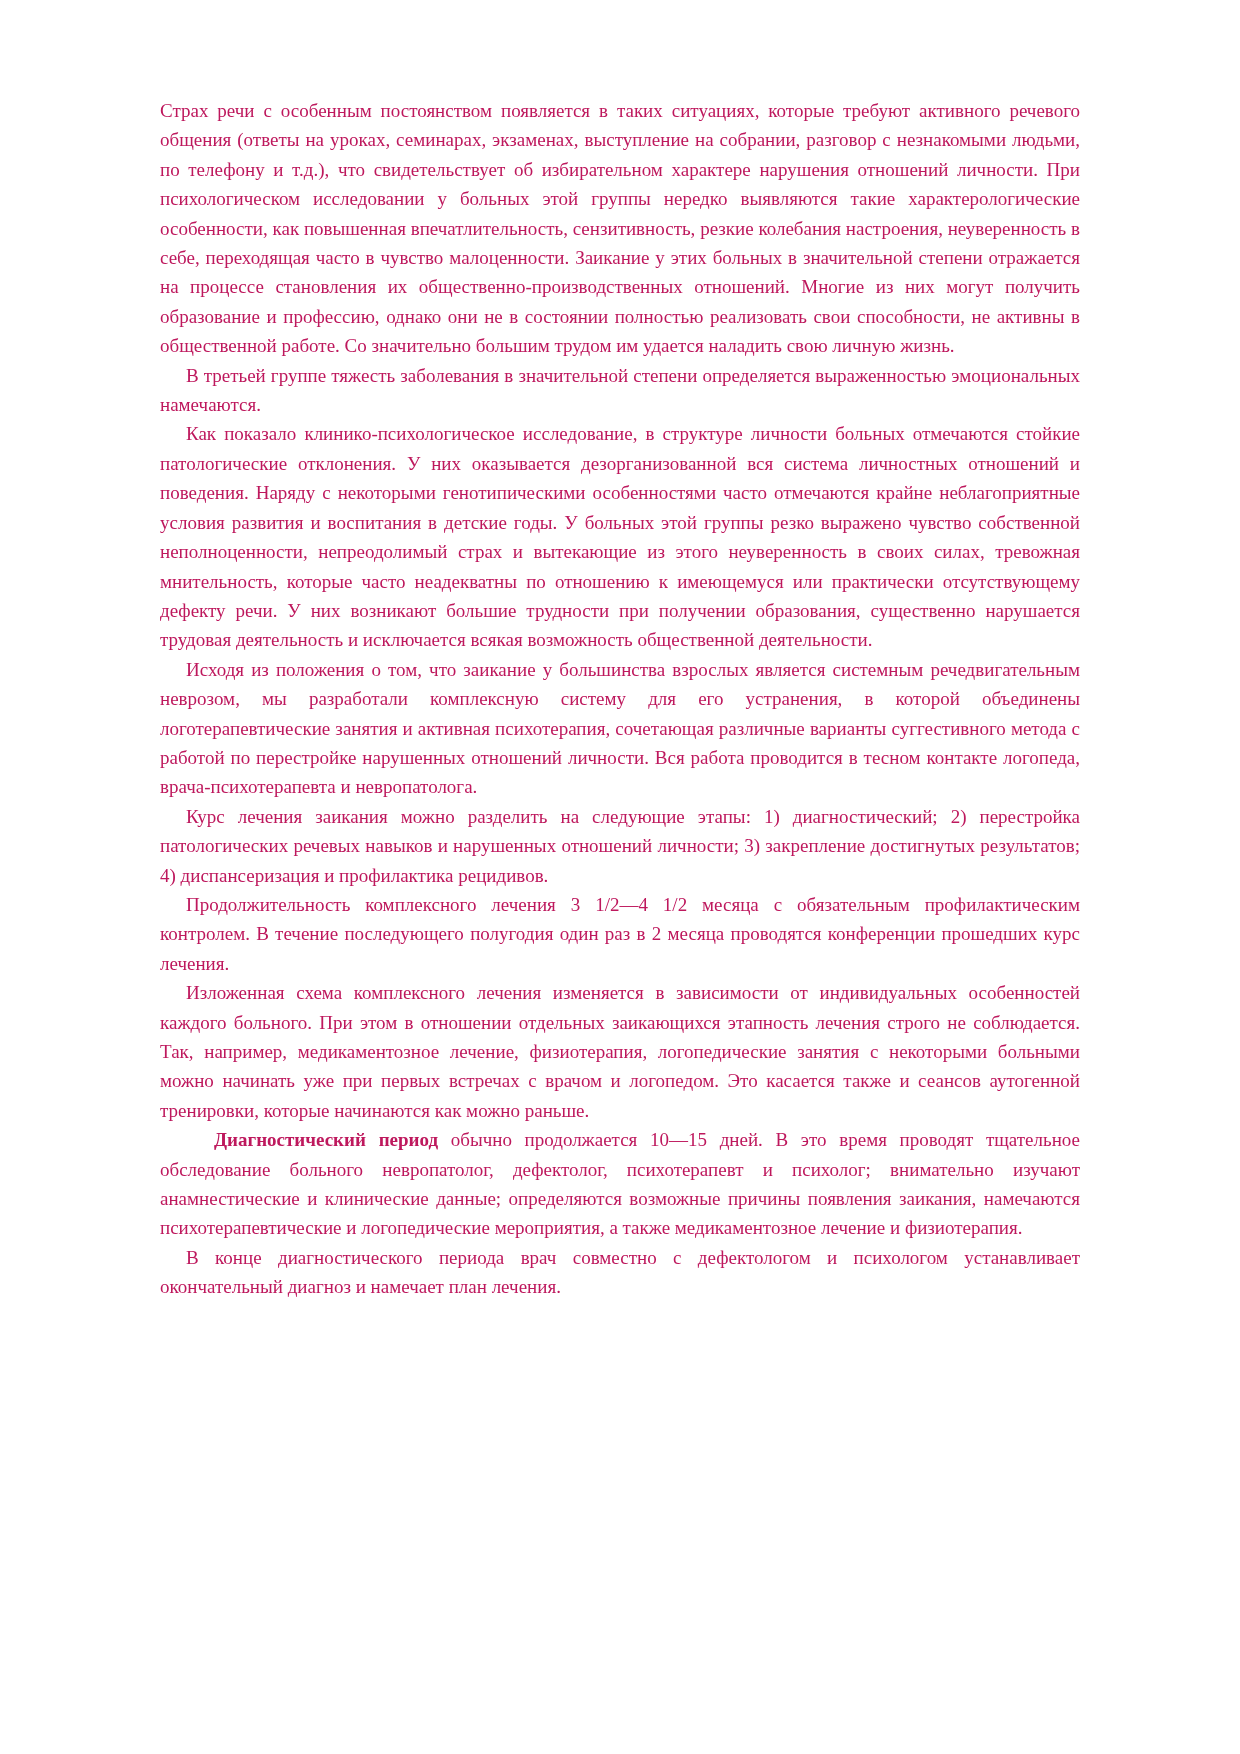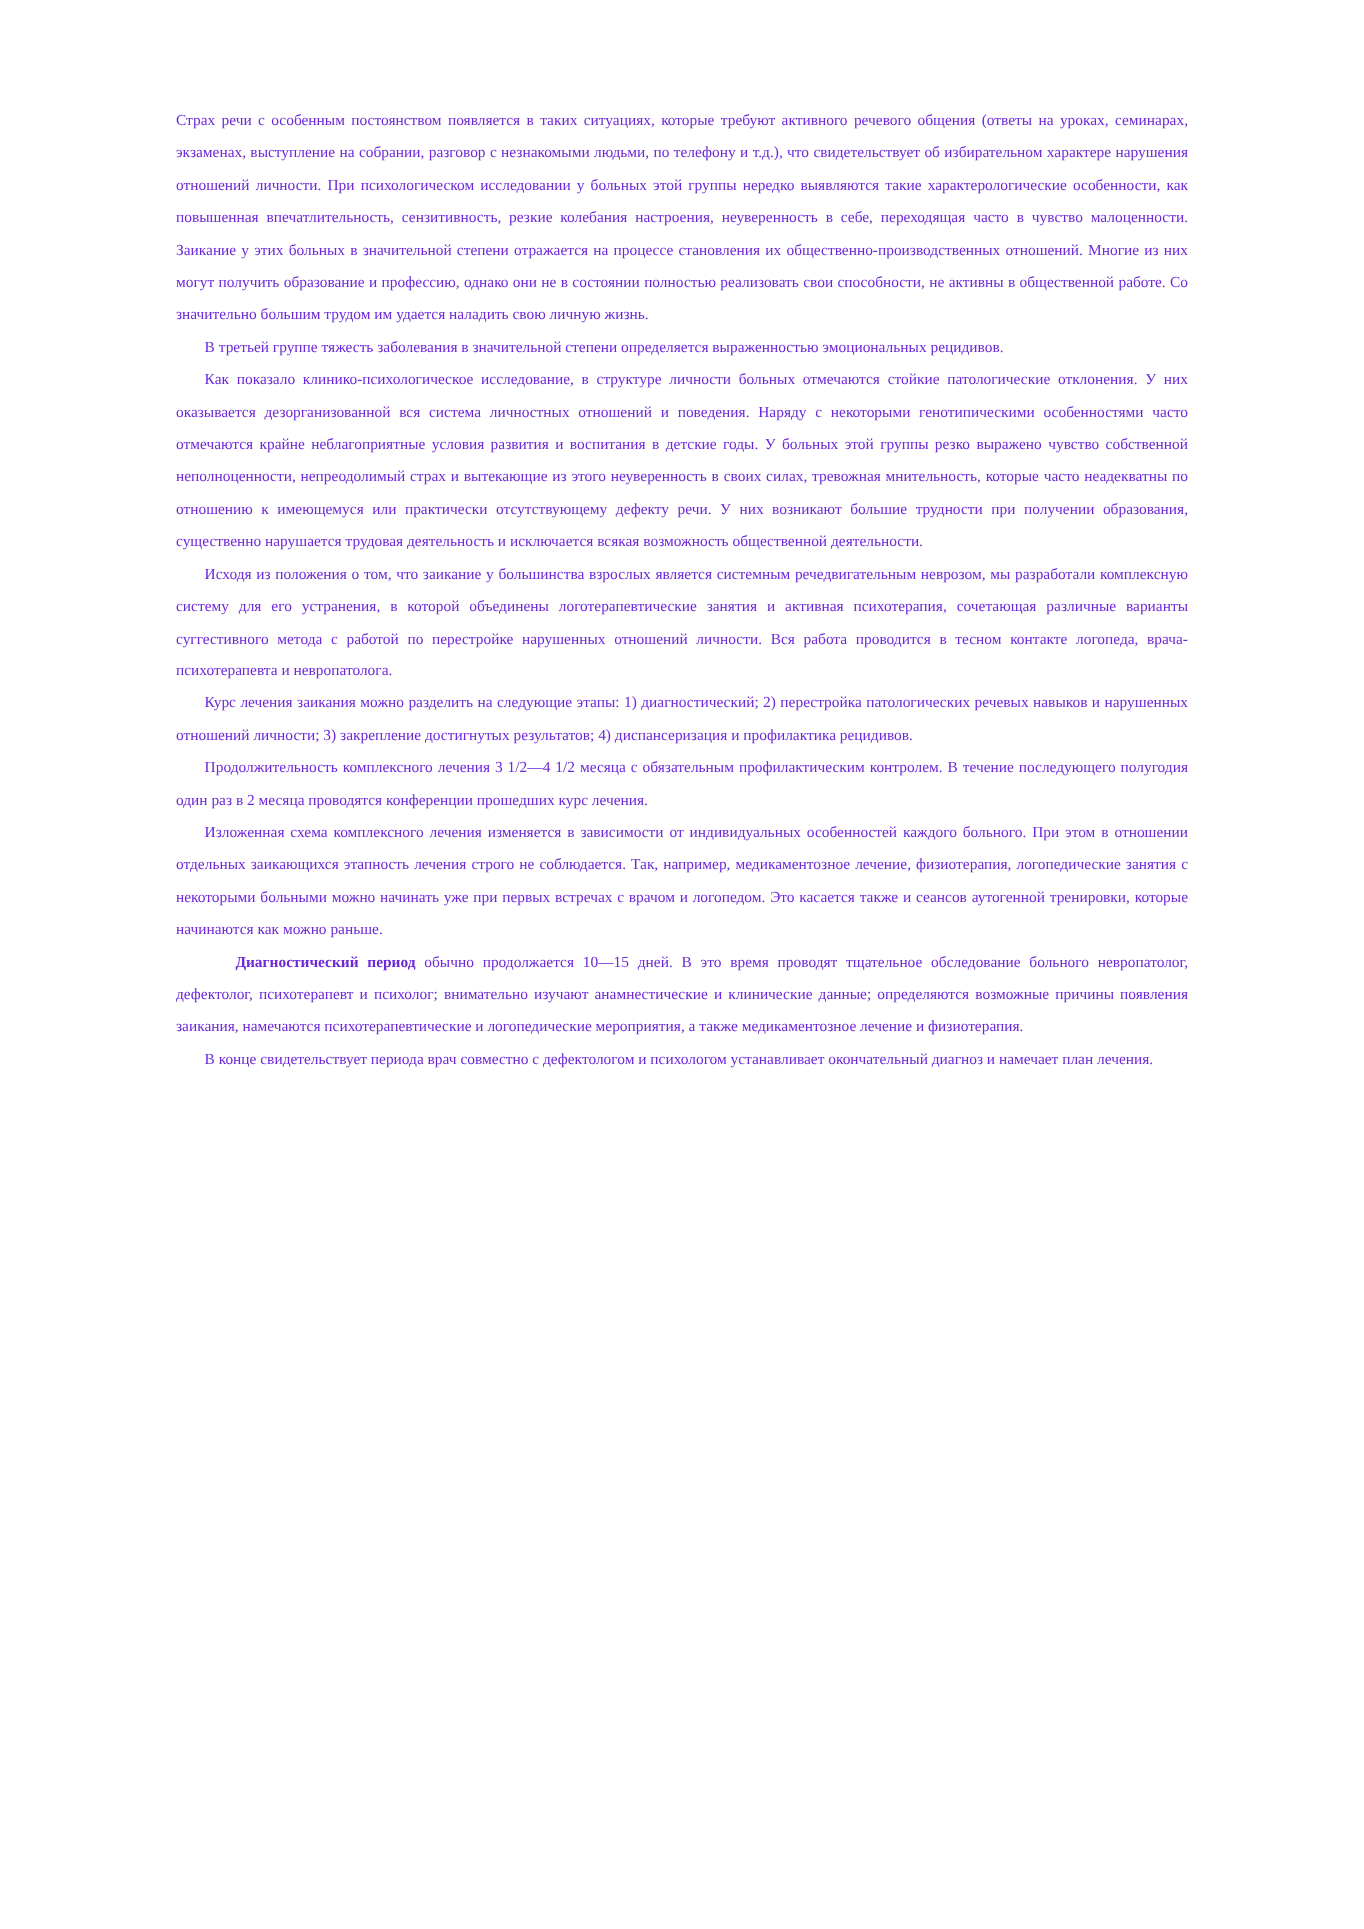--- a/index.html
+++ b/index.html
@@ -18,43 +18,43 @@
   }
   .text-block {
     position: absolute;
     left: 160px;
     top: 96px;
     width: 920px;
   }
   .text-block p {
     margin: 0;
     padding: 0;
-    font-size: 14px;
+    font-size: 19px;
     line-height: 29.4px;
     text-align: justify;
-    color: #6d28d9;
+    color: #be185d;
   }
   .text-block p.indent {
     text-indent: 26px;
   }
   .bold-lead {
     font-weight: bold;
     margin-left: 28px;
   }
 </style>
 </head>
 <body>
 
 <div class="page">
   <div class="text-block">
     <p>Страх речи с особенным постоянством появляется в таких ситуациях, которые требуют активного речевого общения (ответы на уроках, семинарах, экзаменах, выступление на собрании, разговор с незнакомыми людьми, по телефону и т.д.), что свидетельствует об избирательном характере нарушения отношений личности. При психологическом исследовании у больных этой группы нередко выявляются такие характерологические особенности, как повышенная впечатлительность, сензитивность, резкие колебания настроения, неуверенность в себе, переходящая часто в чувство малоценности. Заикание у этих больных в значительной степени отражается на процессе становления их общественно-производственных отношений. Многие из них могут получить образование и профессию, однако они не в состоянии полностью реализовать свои способности, не активны в общественной работе. Со значительно большим трудом им удается наладить свою личную жизнь.</p>
-    <p class="indent">В третьей группе тяжесть заболевания в значительной степени определяется выраженностью эмоциональных рецидивов.</p>
+    <p class="indent">В третьей группе тяжесть заболевания в значительной степени определяется выраженностью эмоциональных намечаются.</p>
     <p class="indent">Как показало клинико-психологическое исследование, в структуре личности больных отмечаются стойкие патологические отклонения. У них оказывается дезорганизованной вся система личностных отношений и поведения. Наряду с некоторыми генотипическими особенностями часто отмечаются крайне неблагоприятные условия развития и воспитания в детские годы. У больных этой группы резко выражено чувство собственной неполноценности, непреодолимый страх и вытекающие из этого неуверенность в своих силах, тревожная мнительность, которые часто неадекватны по отношению к имеющемуся или практически отсутствующему дефекту речи. У них возникают большие трудности при получении образования, существенно нарушается трудовая деятельность и исключается всякая возможность общественной деятельности.</p>
     <p class="indent">Исходя из положения о том, что заикание у большинства взрослых является системным речедвигательным неврозом, мы разработали комплексную систему для его устранения, в которой объединены логотерапевтические занятия и активная психотерапия, сочетающая различные варианты суггестивного метода с работой по перестройке нарушенных отношений личности. Вся работа проводится в тесном контакте логопеда, врача-психотерапевта и невропатолога.</p>
     <p class="indent">Курс лечения заикания можно разделить на следующие этапы: 1) диагностический; 2) перестройка патологических речевых навыков и нарушенных отношений личности; 3) закрепление достигнутых результатов; 4) диспансеризация и профилактика рецидивов.</p>
     <p class="indent">Продолжительность комплексного лечения 3 1/2—4 1/2 месяца с обязательным профилактическим контролем. В течение последующего полугодия один раз в 2 месяца проводятся конференции прошедших курс лечения.</p>
     <p class="indent">Изложенная схема комплексного лечения изменяется в зависимости от индивидуальных особенностей каждого больного. При этом в отношении отдельных заикающихся этапность лечения строго не соблюдается. Так, например, медикаментозное лечение, физиотерапия, логопедические занятия с некоторыми больными можно начинать уже при первых встречах с врачом и логопедом. Это касается также и сеансов аутогенной тренировки, которые начинаются как можно раньше.</p>
     <p class="indent">
       <span class="bold-lead">Диагностический период</span><span> обычно продолжается 10—15 дней. В это время проводят тщательное обследование больного невропатолог, дефектолог, психотерапевт и психолог; внимательно изучают анамнестические и клинические данные; определяются возможные причины появления заикания, намечаются психотерапевтические и логопедические мероприятия, а также медикаментозное лечение и физиотерапия.</span>
     </p>
-    <p class="indent">В конце свидетельствует периода врач совместно с дефектологом и психологом устанавливает окончательный диагноз и намечает план лечения.</p>
+    <p class="indent">В конце диагностического периода врач совместно с дефектологом и психологом устанавливает окончательный диагноз и намечает план лечения.</p>
   </div>
 </div>
 
 </body></html>

